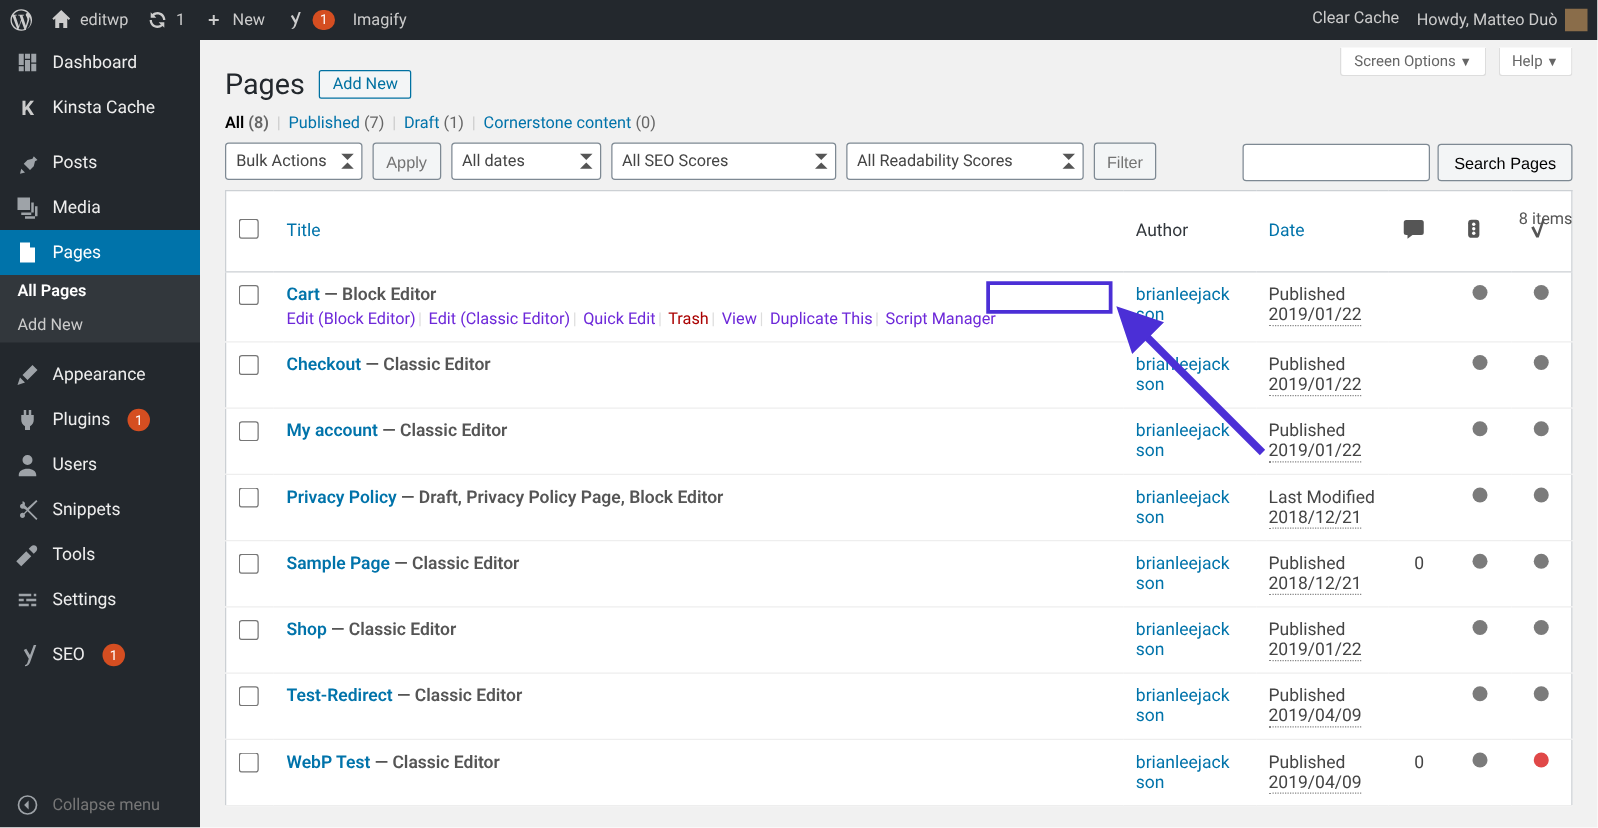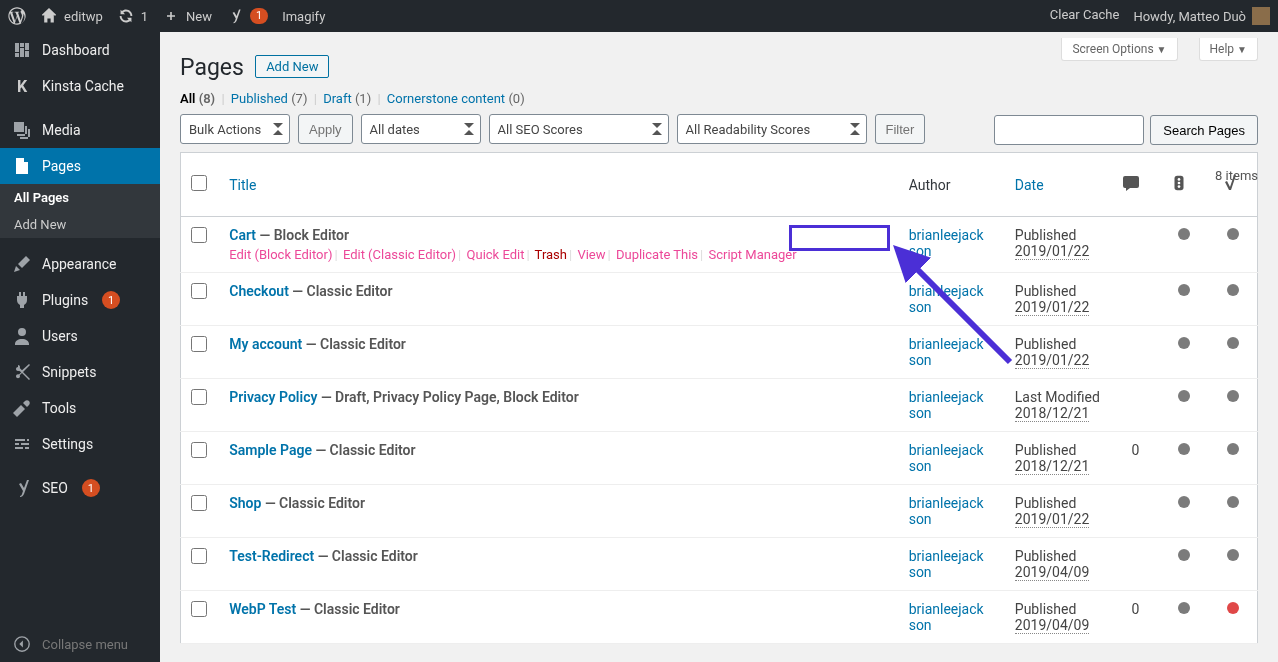--- a/index.html
+++ b/index.html
@@ -25,21 +25,21 @@
   .sidebar .submenu .sub.active { color: #fff; font-weight: 600; }
   .sidebar .sep { height: 8px; }
   .count-badge { background: #d54e21; color: #fff; border-radius: 9px; min-width: 18px; height: 18px; display: inline-flex; align-items: center; justify-content: center; font-size: 11px; padding: 0 5px; margin-left: 4px; }
   .menu-icon { width: 20px; height: 20px; display: inline-flex; align-items:center; justify-content:center; color: rgba(240,245,250,0.6);}
   .sidebar .menu-item.current .menu-icon { color:#fff; }
   .collapse { margin-top:auto; padding: 8px 12px; color:#777; display:flex; align-items:center; gap:10px; cursor:pointer; font-size:13px;}
 
   
   .content { flex: 1; padding: 10px 20px 0 20px; position: relative; overflow: hidden; }
   .top-tabs { position: absolute; right: 20px; top: 6px; display: flex; gap: 10px;}
-  .screen-tab { background: #fff; border: 1px solid #ddd; border-top:none; padding: 4px 10px; font-size: 12px; color: #666; border-radius: 0 0 3px 3px; cursor:pointer;margin-left:11px;}
+  .screen-tab { background: #fff; border: 1px solid #ddd; border-top:none; padding: 4px 10px; font-size: 12px; color: #666; border-radius: 0 0 3px 3px; cursor:pointer;}
   .screen-tab .arrow { font-size:10px;}
   h1.pagetitle { font-size: 23px; font-weight: 400; color: #23282d; display: inline-block; margin: 12px 8px 10px 0;}
   .addnew-btn { display:inline-block; border: 1px solid #0071a1; color: #0071a1; background: #f3f5f6; padding: 3px 10px; border-radius: 2px; font-size: 13px; cursor:pointer; position:relative; top:-4px;}
   .subsubsub { font-size: 13px; color: #666; margin-bottom: 8px;}
   .subsubsub a { color: #0073aa; text-decoration: none; }
   .subsubsub .current { color: #000; font-weight: 600;}
   .subsubsub .count { color: #666; }
   .sep-pipe { color: #ccc; margin: 0 3px;}
 
   .tablenav { display: flex; align-items: center; gap: 8px; margin: 8px 0;}
@@ -54,21 +54,21 @@
 
   
   table.wp-list { width: 100%; border-collapse: collapse; background: #fff; border: 1px solid #ccd0d4; margin-top: 4px;}
   table.wp-list th { text-align:left; font-weight:400; padding: 20px 10px; border-bottom:1px solid #ccd0d4; color:#0073aa; font-size:14px;}
   table.wp-list th.check { width: 30px;}
   table.wp-list th .sortable { color:#0073aa; cursor:pointer;}
   table.wp-list td { padding: 10px 10px; border-bottom:1px solid #eee; vertical-align: top; font-size:14px;}
   .page-title-link { color:#0073aa; text-decoration:none; font-weight:600;}
   .post-state { color:#555; font-weight:600;}
   .row-actions { font-size:13px; margin-top:4px; color:#ddd;}
-  .row-actions a { color:#ec4899; text-decoration:none; }
+  .row-actions a { color:#6d28d9; text-decoration:none; }
   .row-actions .trash { color:#a00; }
   .row-actions .sep { color:#ddd; margin:0 2px;}
   .author-link { color:#0073aa; text-decoration:none; font-size:14px;}
   .date-col { font-size:13px; color:#444;}
   .date-col .abbr { border-bottom: 1px dotted #888;}
   .dot { width:12px; height:12px; border-radius:50%; background:#7b7b7b; display:inline-block;}
   .dot.red { background:#e04848;}
   th.small { width:46px; text-align:center;}
   td.small { text-align:center;}
   .col-icon { width:18px; height:18px; display:inline-block;}
@@ -143,20 +143,28 @@
             <path d="M3 12h4V3H3v9zm0 5h4v-4H3v4zm5 0h4V8H8v9zm5 0h4v-6h-4v6zm0-14v7h4V3h-4zM8 3v4h4V3H8z"></path>
           </svg>
         </span>
         <span>Dashboard</span>
       </div>
     <div class="menu-item">
         <span class="menu-icon" style="font-weight:bold;font-size:16px;color:#ccc">K</span>
         <span>Kinsta Cache</span>
       </div>
     <div class="sep"></div>
+    <div class="menu-item">
+        <span class="menu-icon">
+          <svg viewBox="0 0 20 20" width="20" height="20" fill="currentColor">
+            <path d="M12 2l6 6-2 1-1 4-3 3-5-5 3-3 4-1 1-2-3-3zm-7 13l3 3-4 1 1-4z"></path>
+          </svg>
+        </span>
+        <span>Posts</span>
+      </div>
     <div class="menu-item">
         <span class="menu-icon">
           <svg viewBox="0 0 20 20" width="20" height="20" fill="currentColor">
             <path d="M2 2h10v10H2zm3 12h10V6h-2v10H5zm3 3h10V9h-2v10H8v-2z"></path>
           </svg>
         </span>
         <span>Media</span>
       </div>
     <div class="menu-item current">
         <span class="menu-icon">

